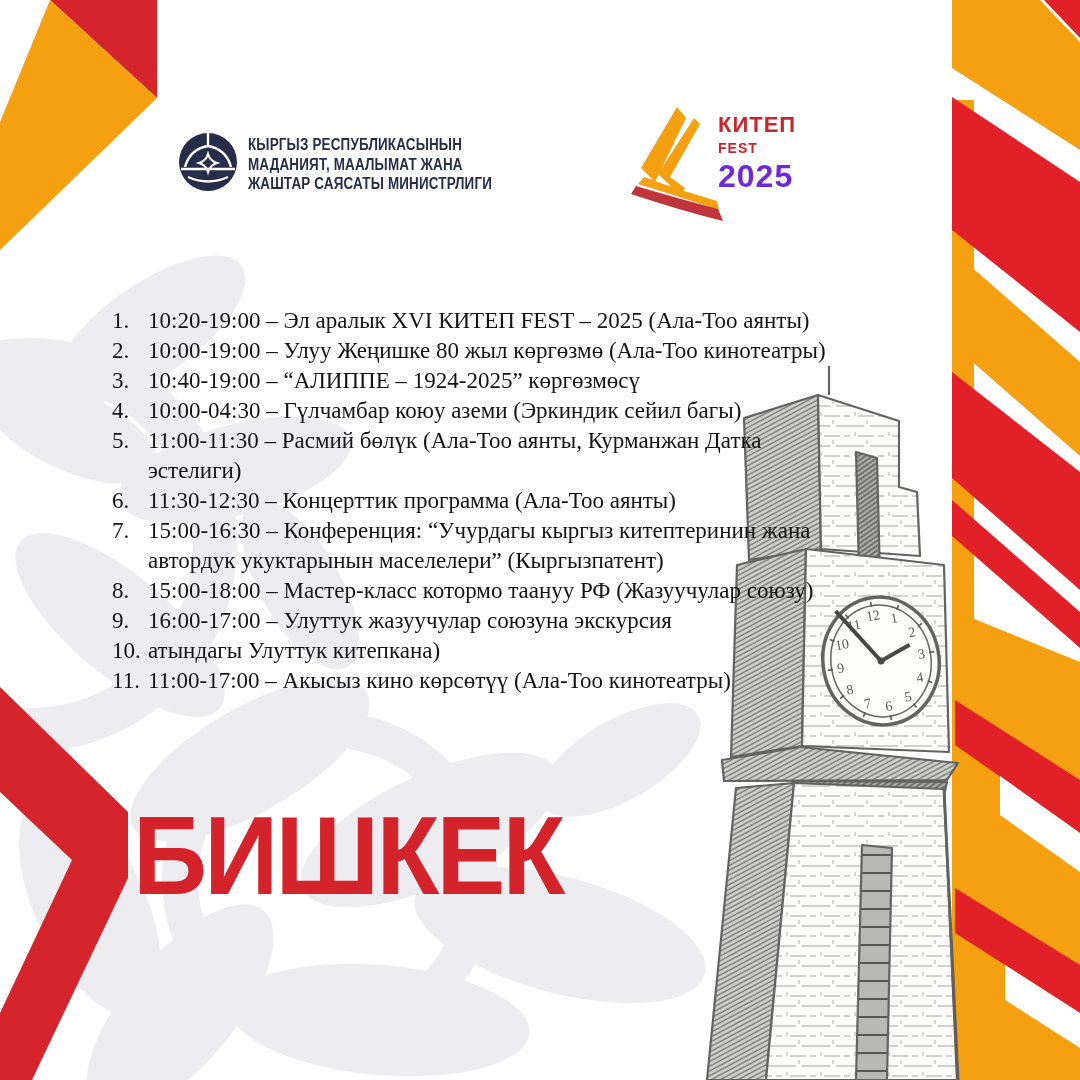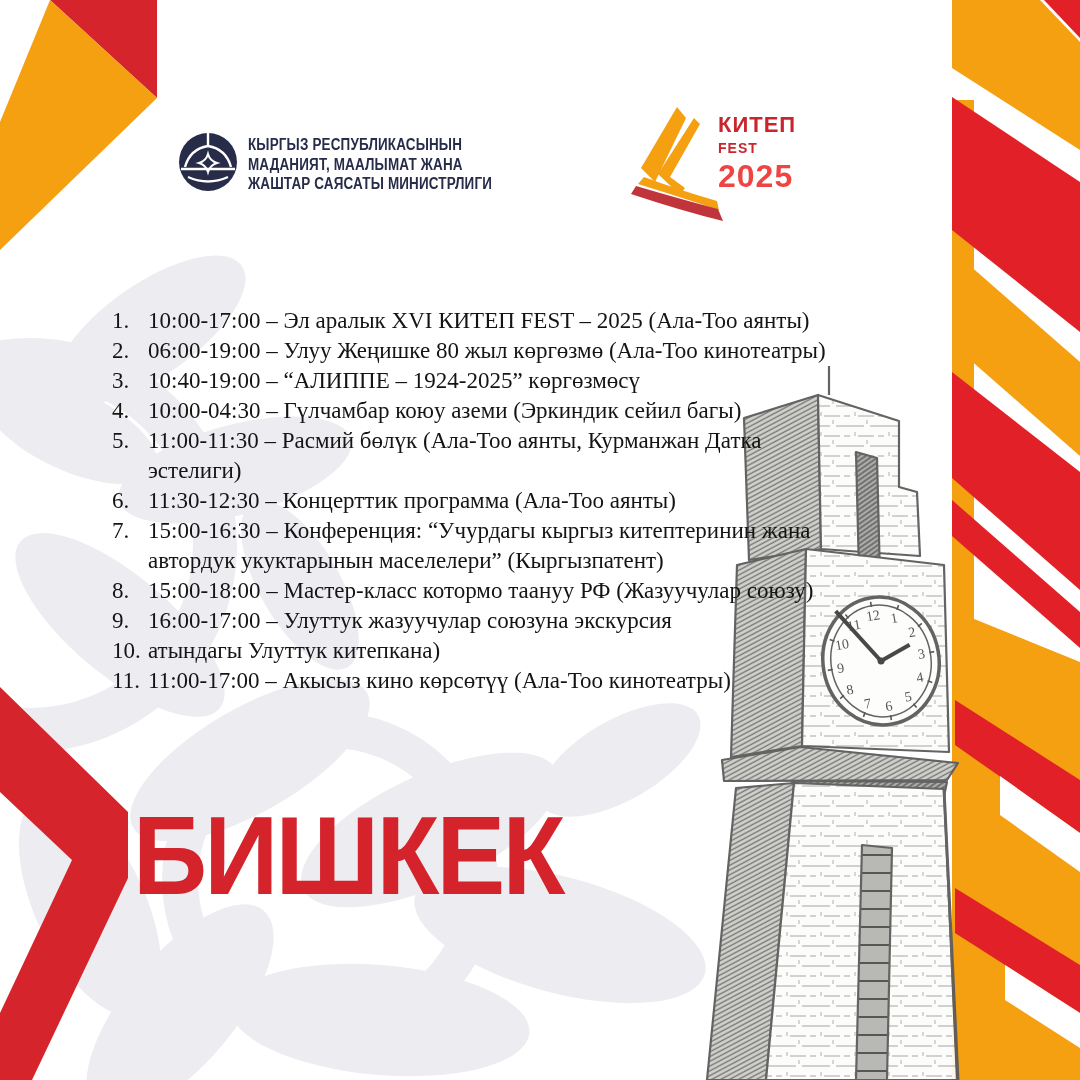--- a/index.html
+++ b/index.html
@@ -14,21 +14,21 @@
   .ministry-text{margin-left:10px;margin-top:3px;color:#272C49;font-weight:bold;
                  font-size:16px;line-height:19.5px;letter-spacing:.2px;
                  transform:scaleX(.84);transform-origin:left top;white-space:nowrap;}
 
   
   .fest{position:absolute;left:622px;top:98px;z-index:3;}
   .fest-icon{position:absolute;left:0;top:0;}
   .fest-words{position:absolute;left:96px;top:14px;white-space:nowrap;}
   .fest-line1{color:#C9252C;font-weight:bold;font-size:22px;letter-spacing:1px;}
   .fest-line2{color:#C9252C;font-weight:bold;font-size:14px;letter-spacing:1px;margin-top:2px;}
-  .fest-year{color:#ef4444;font-weight:bold;font-size:32px;letter-spacing:1px;margin-top:2px;}
+  .fest-year{color:#6d28d9;font-weight:bold;font-size:32px;letter-spacing:1px;margin-top:2px;}
 
   
   .schedule{position:absolute;left:112px;top:306px;width:766px;z-index:4;
             font-family:"Liberation Serif",serif;font-size:23px;color:#141414;
             list-style:none;margin:0;padding:0;}
   .schedule li{position:relative;padding-left:36px;}
   .schedule .num{position:absolute;left:0;top:0;width:34px;line-height:30px;}
   .schedule .line{line-height:30px;white-space:nowrap;}
 
   
@@ -184,25 +184,25 @@
     <div class="fest-words">
       <div class="fest-line1">КИТЕП</div>
       <div class="fest-line2">FEST</div>
       <div class="fest-year">2025</div>
     </div>
   </div>
 
   <ol class="schedule" id="schedule-list">
       <li>
         <span class="num">1.</span>
-        <div class="line">10:00-17:00 – Эл аралык XVI КИТЕП FEST – 2025 (Ала-Тоо аянты)</div>
+        <div class="line">10:20-19:00 – Эл аралык XVI КИТЕП FEST – 2025 (Ала-Тоо аянты)</div>
       </li>
       <li>
         <span class="num">2.</span>
-        <div class="line">06:00-19:00 – Улуу Жеңишке 80 жыл көргөзмө (Ала-Тоо кинотеатры)</div>
+        <div class="line">10:00-19:00 – Улуу Жеңишке 80 жыл көргөзмө (Ала-Тоо кинотеатры)</div>
       </li>
       <li>
         <span class="num">3.</span>
         <div class="line">10:40-19:00 – “АЛИППЕ –  1924-2025” көргөзмөсү</div>
       </li>
       <li>
         <span class="num">4.</span>
         <div class="line">10:00-04:30 – Гүлчамбар коюу аземи (Эркиндик сейил багы)</div>
       </li>
       <li>

